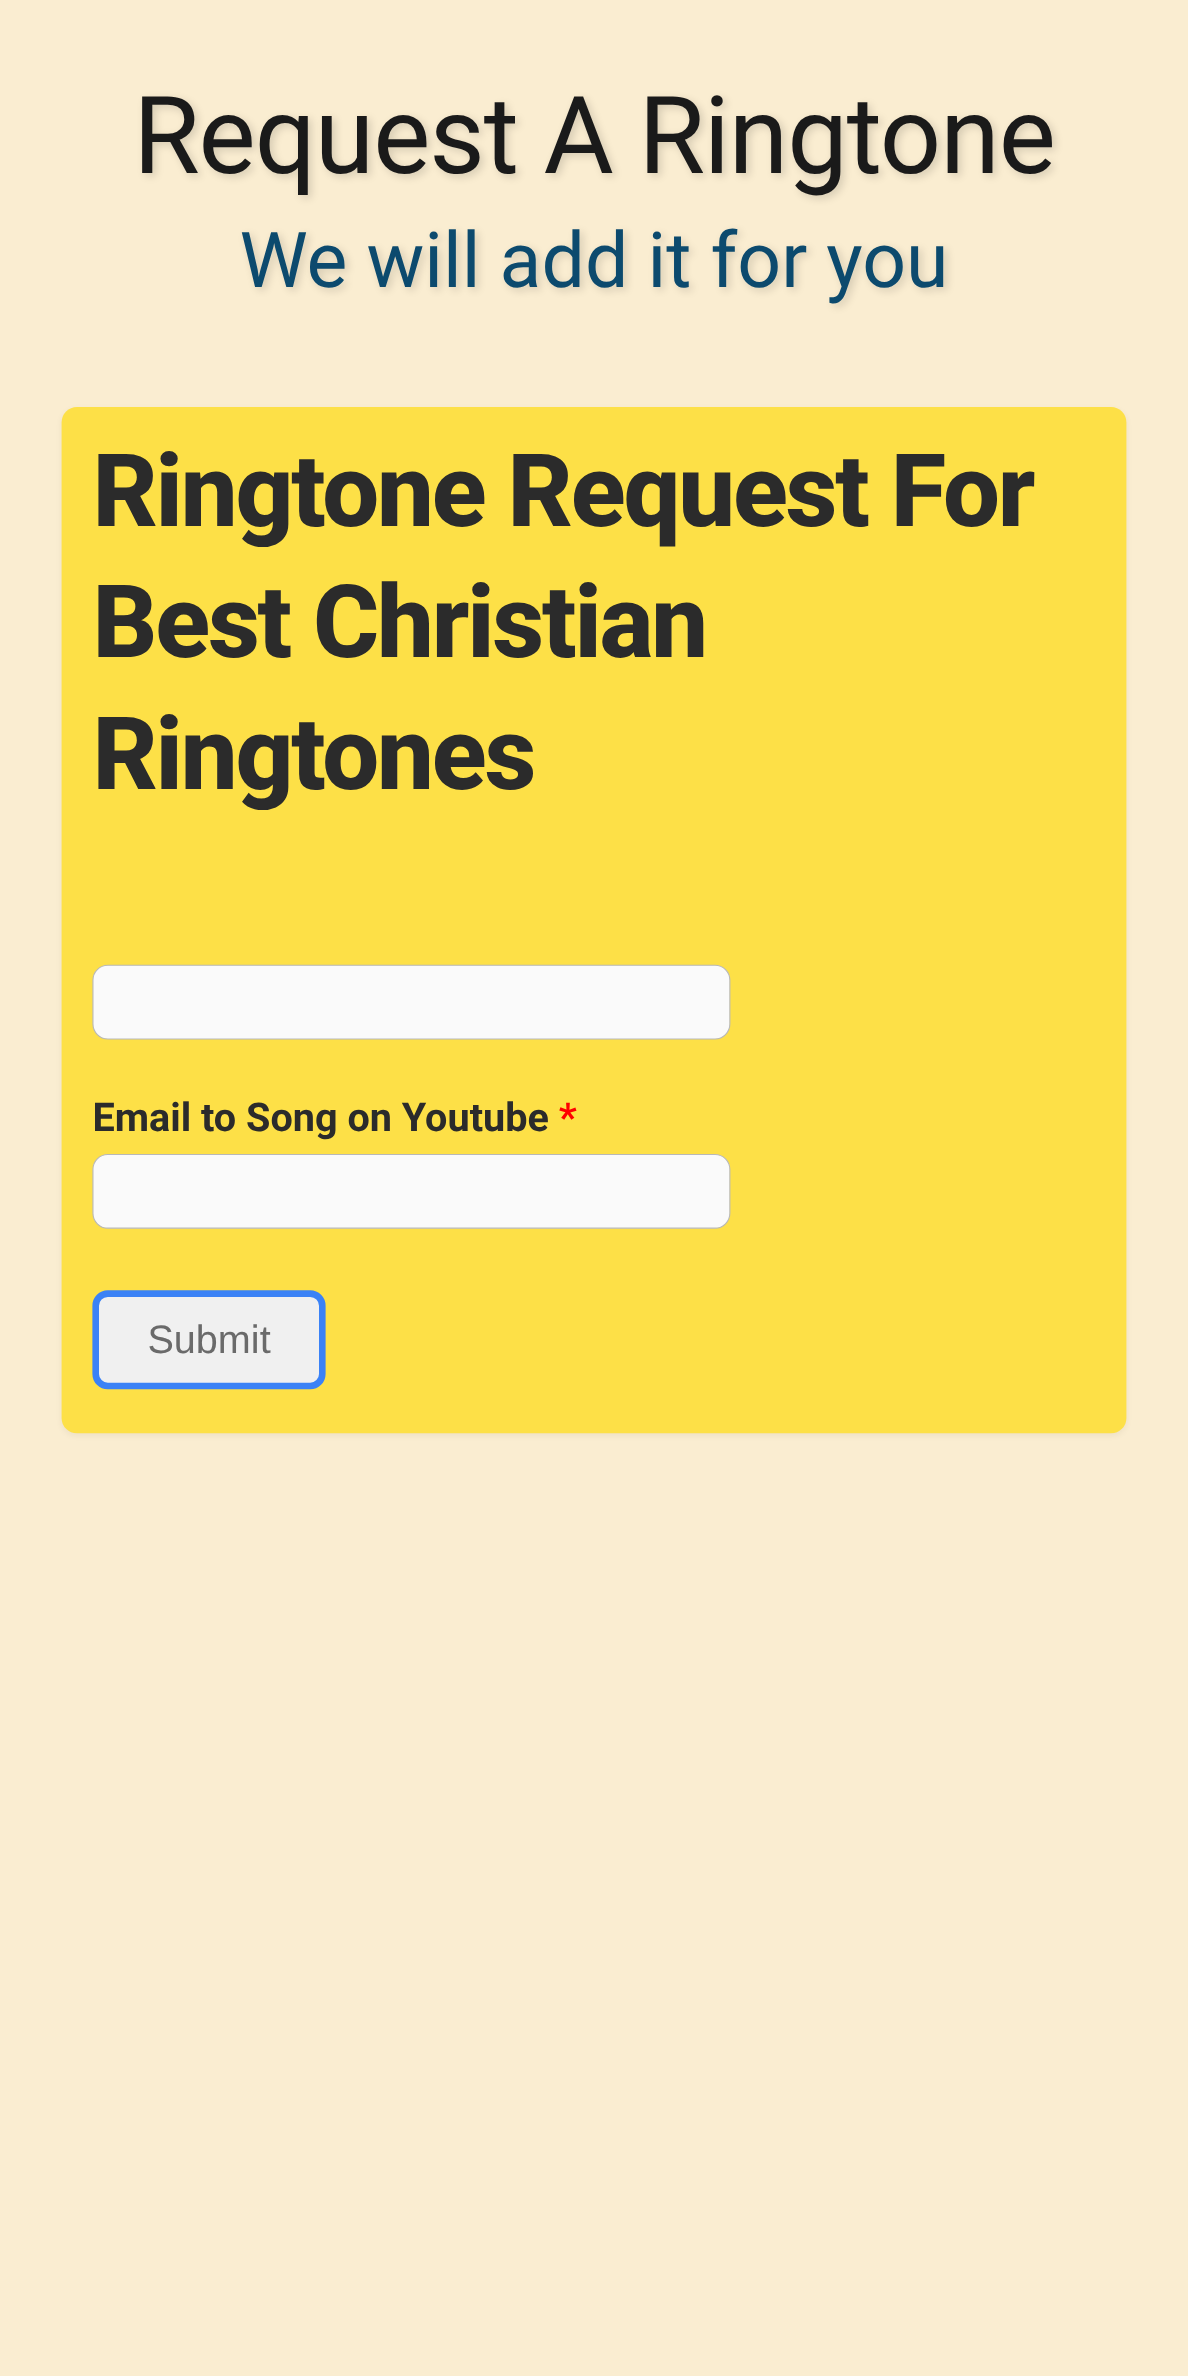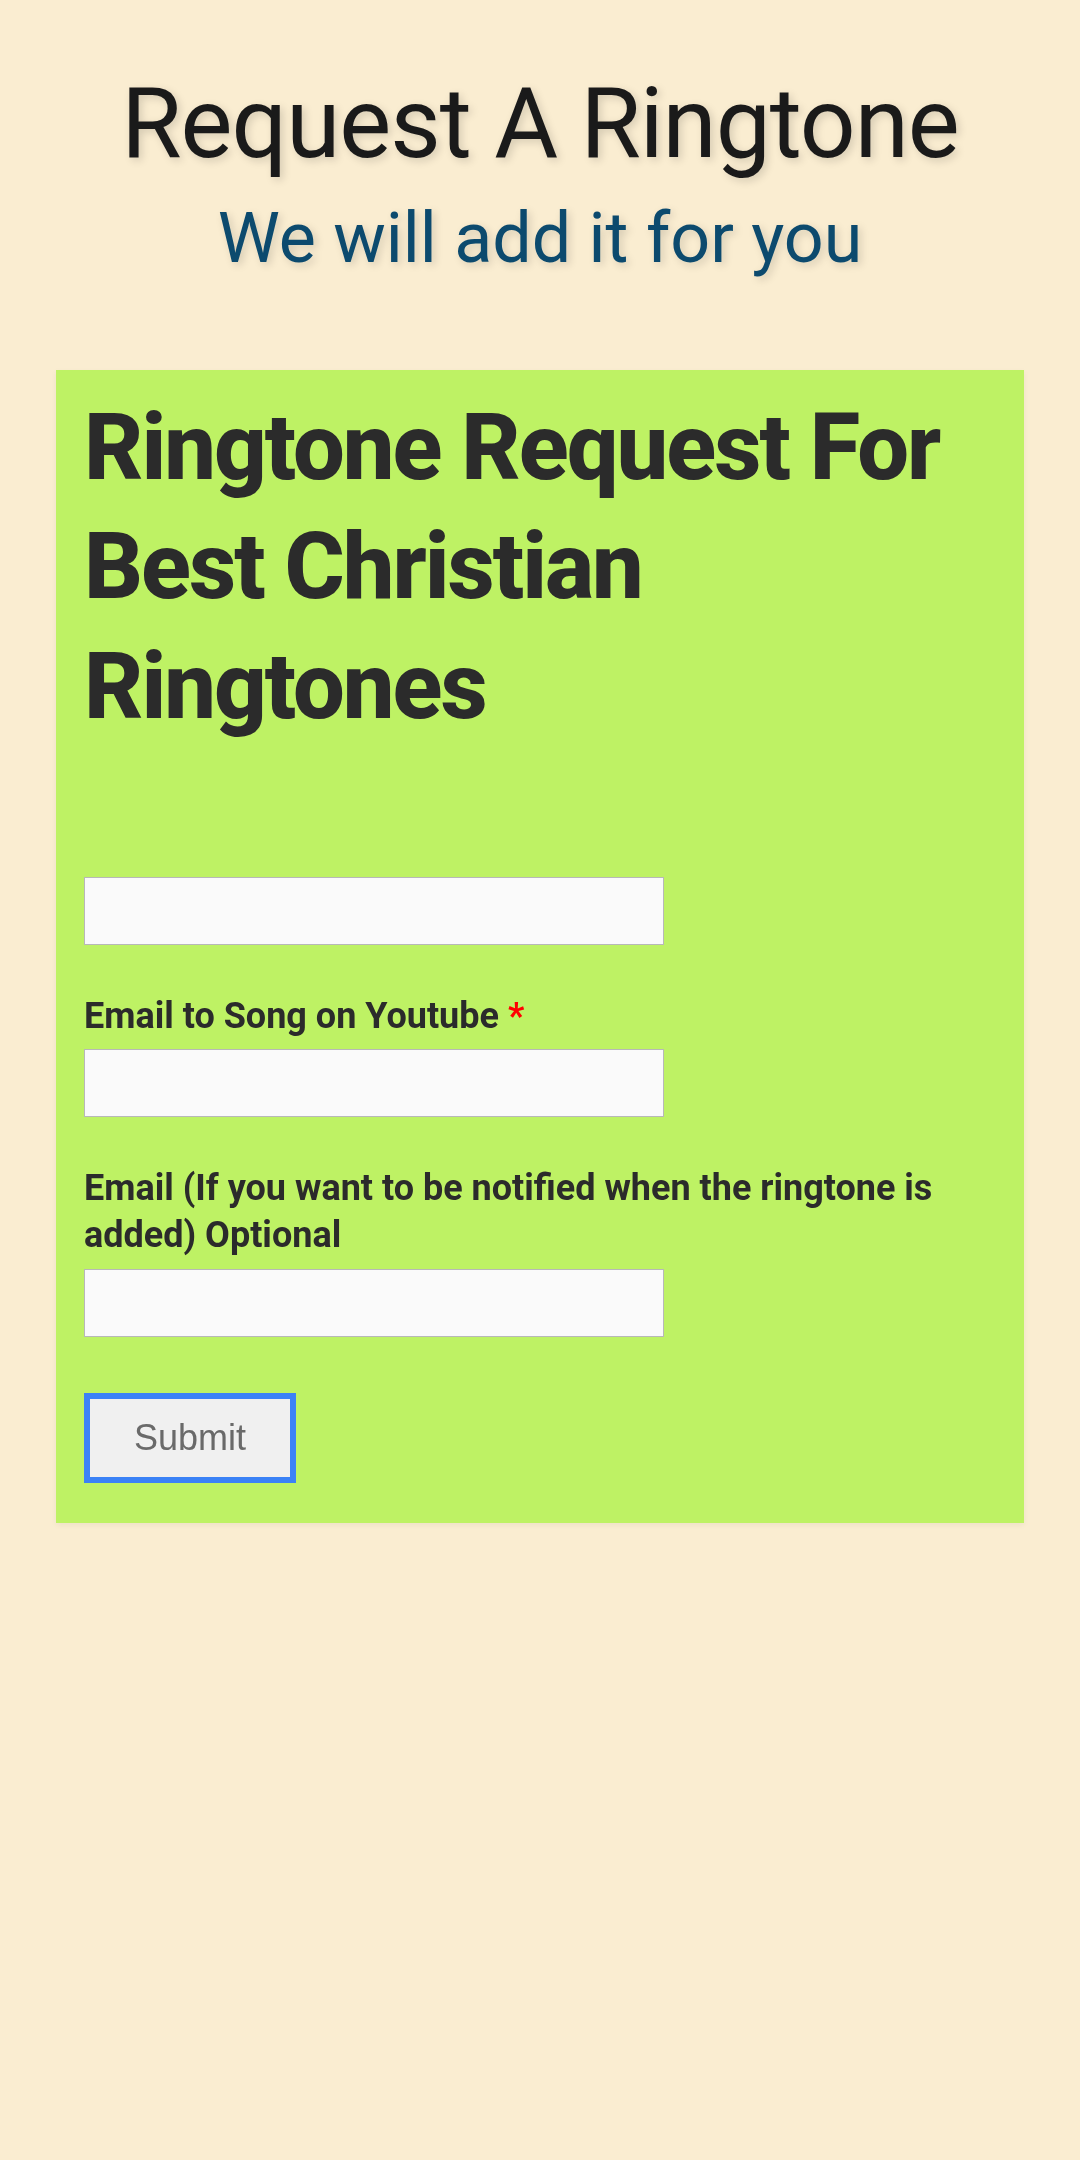--- a/index.html
+++ b/index.html
@@ -1,18 +1,19 @@
 <!DOCTYPE html>
 <html><head>
   <meta charset="utf-8">
   <style>
     * {
       margin: 0;
       padding: 0;
       box-sizing: border-box;
+      border-radius: 14px;
     }
     body {
       font-family: -apple-system, BlinkMacSystemFont, "Segoe UI", Roboto, Helvetica, Arial, sans-serif;
       background-color: #faedd1;
       width: 1080px;
       min-height: 2160px;
       padding: 0;
     }
     .header {
       text-align: center;
@@ -28,21 +29,21 @@
     }
     .page-subtitle {
       font-size: 70px;
       font-weight: 400;
       color: #0c4a6e;
       text-shadow: 3px 3px 8px rgba(0,0,0,0.15);
       margin-top: 18px;
       line-height: 1.2;
     }
     .form-card {
-      background-color: #bef264;
+      background-color: #fde047;
       margin: 0 56px;
       padding: 18px 28px 40px 28px;
       box-shadow: 0 2px 6px rgba(0,0,0,0.05);
     }
     .form-title {
       font-size: 92px;
       font-weight: 800;
       color: #2b2b2b;
       line-height: 1.3;
       letter-spacing: -2px;
@@ -99,21 +100,15 @@
     <input type="text" class="form-input" value="" style="">
   </div>
 
   <div class="form-field">
     <label class="form-label">
       <span>Email to Song on Youtube </span><span class="required-asterisk">*</span>
     </label>
     <input type="text" class="form-input" value="" style="">
   </div>
 
-  <div class="form-field">
-    <label class="form-label">
-      <span>Email (If you want to be notified when the ringtone is added) Optional</span>
-    </label>
-    <input type="text" class="form-input" value="" style="">
-  </div>
 
   <button class="submit-button">Submit</button>
 </div>
 
 </body></html>

